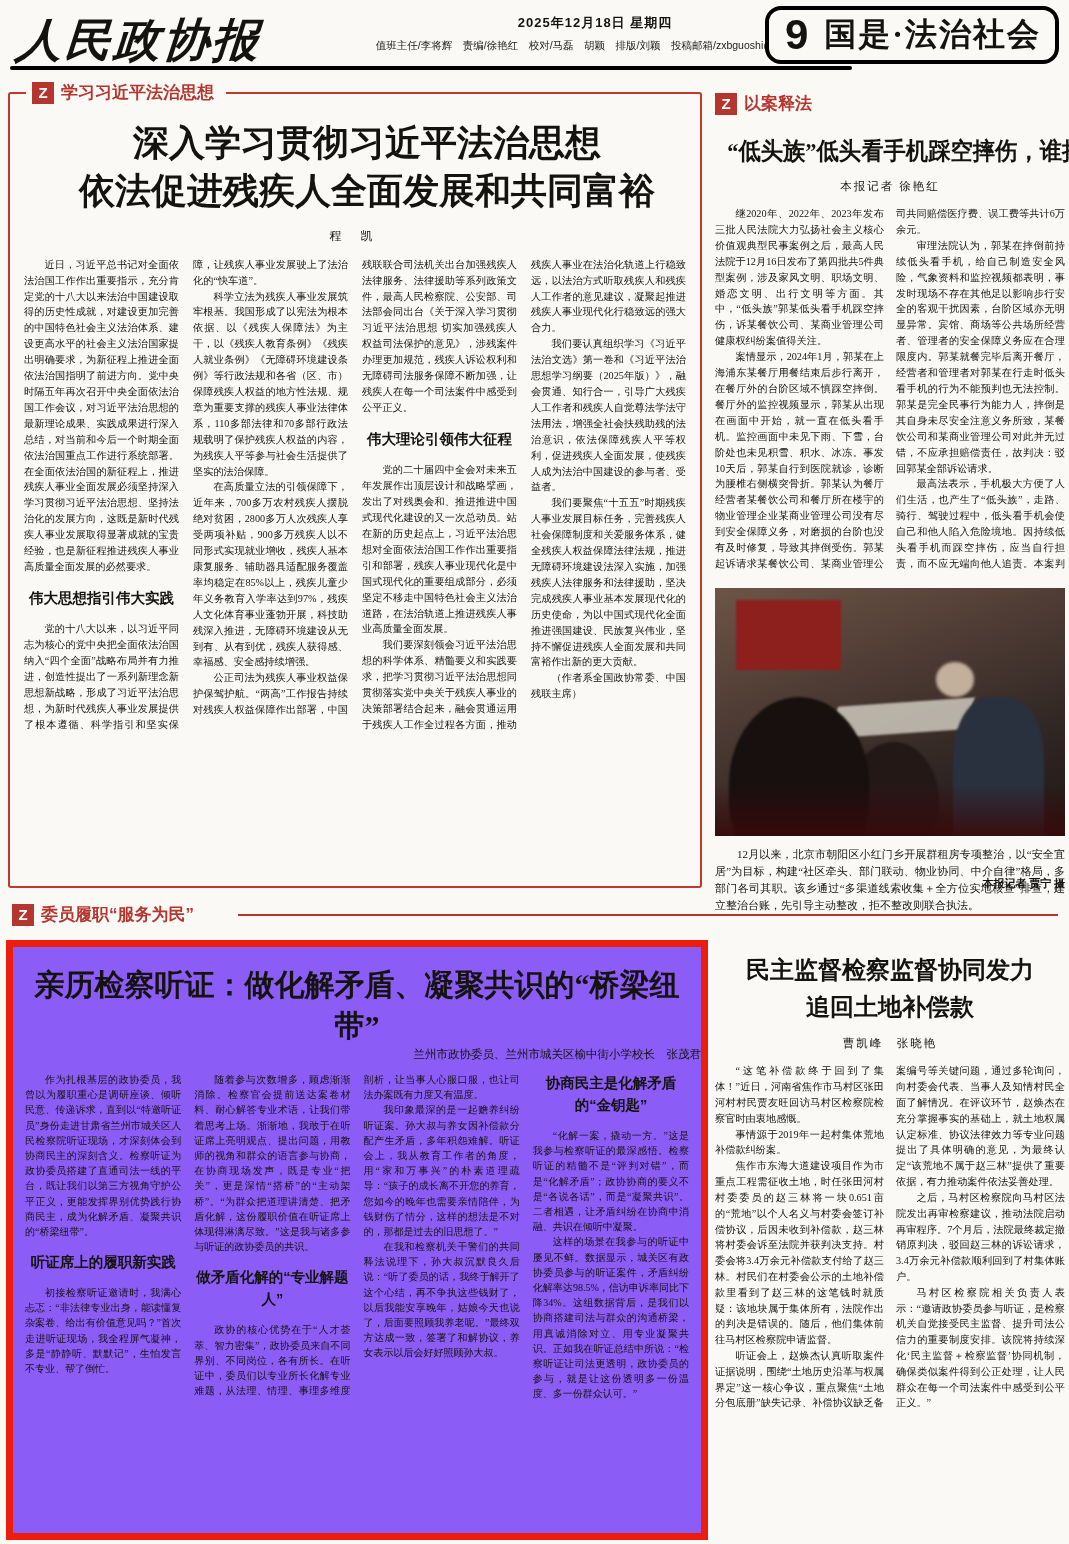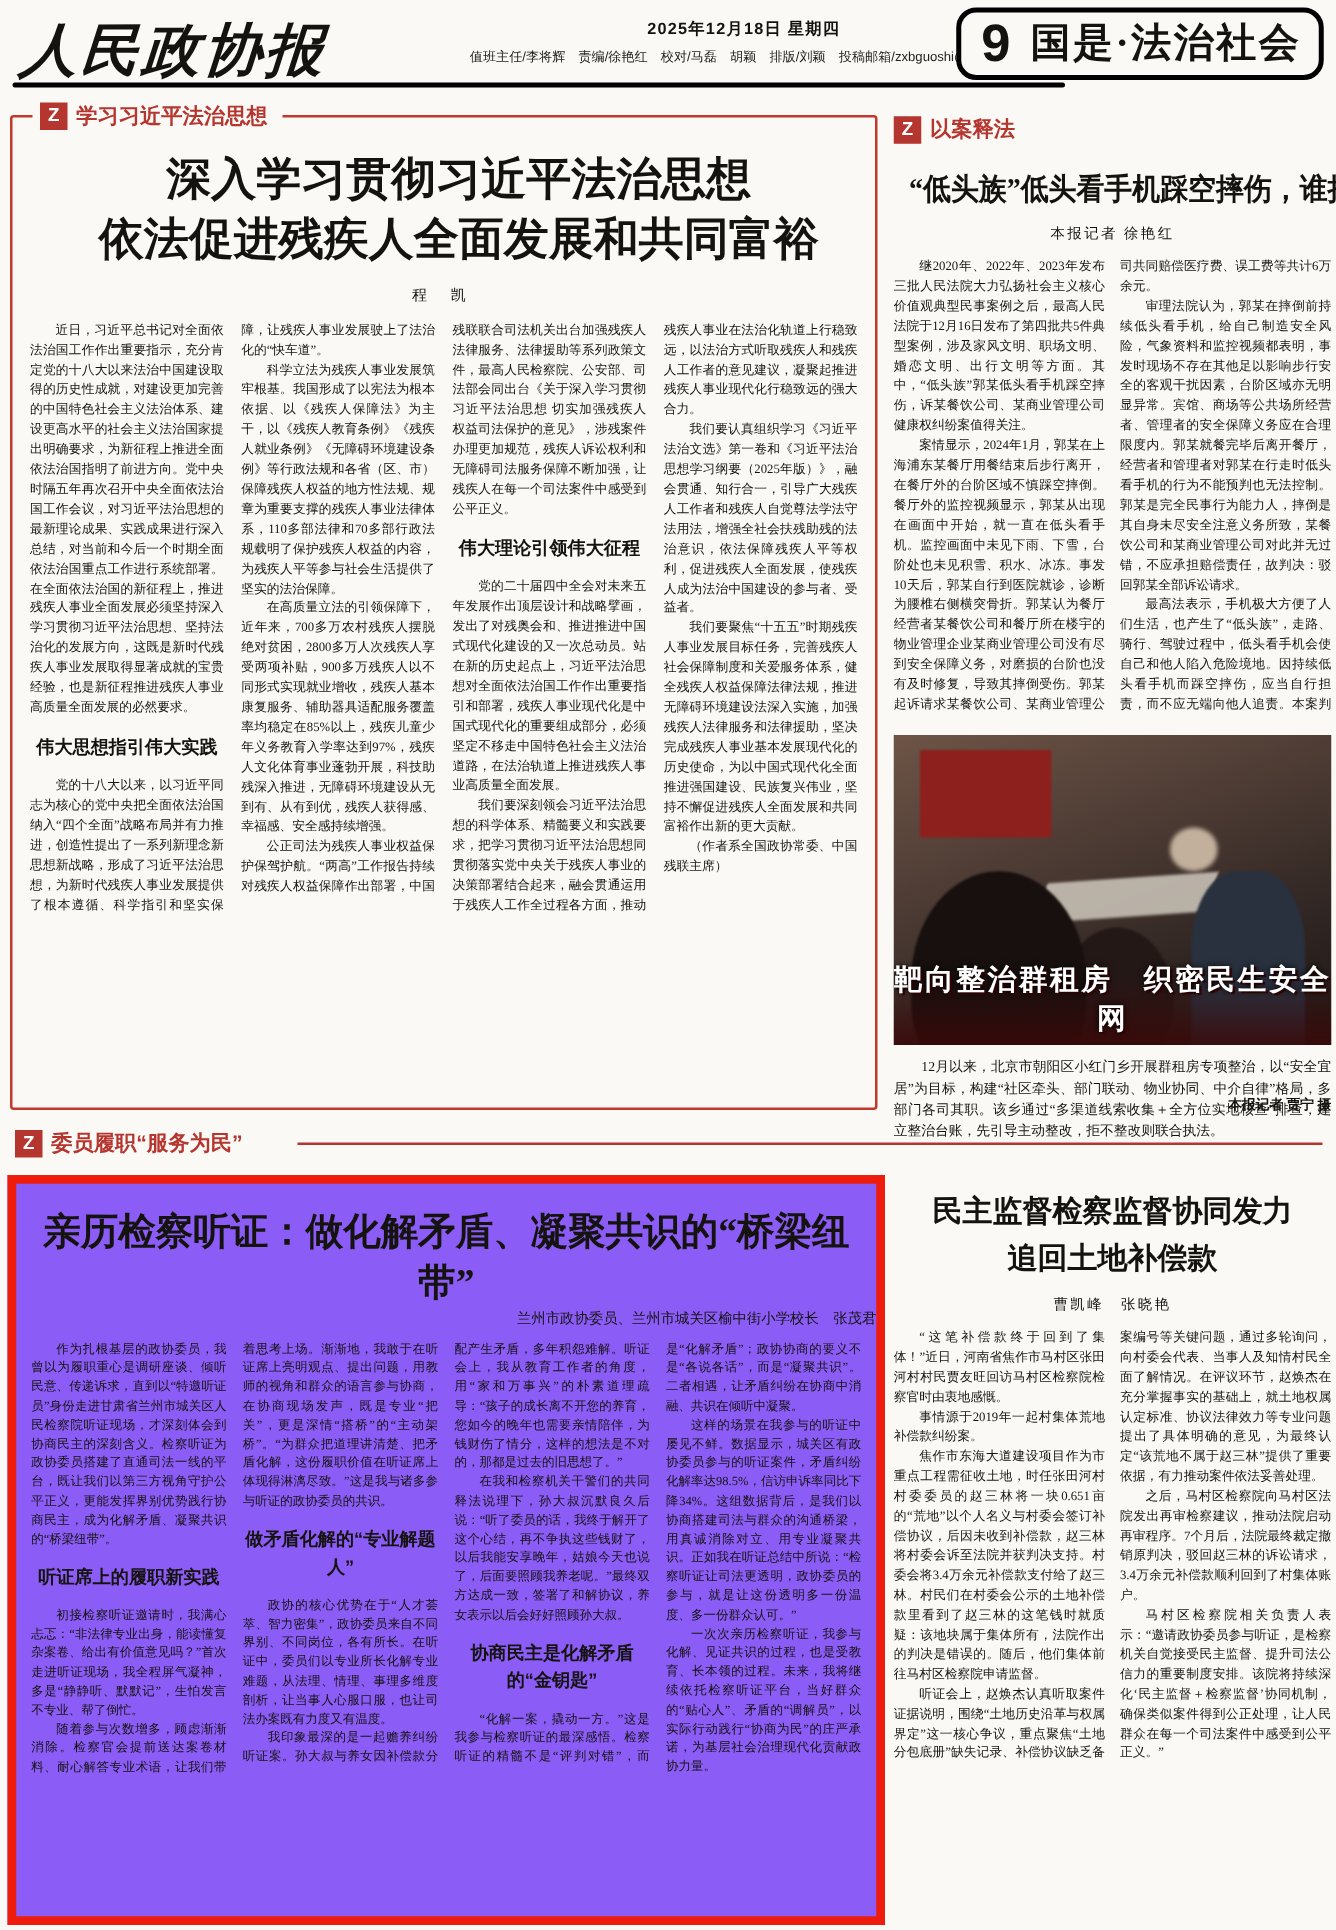--- a/index.html
+++ b/index.html
@@ -148,21 +148,20 @@
   </div>
 
   <div class="photo">
     <div class="ph-poster"></div>
     <div class="ph-paper"></div>
     <div class="ph-face"></div>
     <div class="ph-officer"></div>
     <div class="ph-head2"></div>
     <div class="ph-head1"></div>
     <div class="photo-strip"></div>
-    <div class="photo-title">靶向整治群租房　织密民生安全网</div>
   </div>
   <div class="photo-cap">
     <p>12月以来，北京市朝阳区小红门乡开展群租房专项整治，以“安全宜居”为目标，构建“社区牵头、部门联动、物业协同、中介自律”格局，多部门各司其职。该乡通过“多渠道线索收集＋全方位实地核查”排查，建立整治台账，先引导主动整改，拒不整改则联合执法。</p>
   </div>
   <div class="photo-credit" style="position:absolute;left:715px;top:893px;width:350px;">本报记者 贾宁 摄</div>
 
   <div class="kicker duty-kicker">
     <span class="z-badge">Z</span>
     <span>委员履职“服务为民”</span>
   </div>
@@ -176,21 +175,20 @@
       <div class="inline-sub">听证席上的履职新实践</div>
       <p>初接检察听证邀请时，我满心忐忑：“非法律专业出身，能读懂复杂案卷、给出有价值意见吗？”首次走进听证现场，我全程屏气凝神，多是“静静听、默默记”，生怕发言不专业、帮了倒忙。</p>
       <p>随着参与次数增多，顾虑渐渐消除。检察官会提前送达案卷材料、耐心解答专业术语，让我们带着思考上场。渐渐地，我敢于在听证席上亮明观点、提出问题，用教师的视角和群众的语言参与协商，在协商现场发声，既是专业“把关”，更是深情“搭桥”的“主动架桥”。“为群众把道理讲清楚、把矛盾化解，这份履职价值在听证席上体现得淋漓尽致。”这是我与诸多参与听证的政协委员的共识。</p>
       <div class="inline-sub">做矛盾化解的“专业解题人”</div>
       <p>政协的核心优势在于“人才荟萃、智力密集”，政协委员来自不同界别、不同岗位，各有所长。在听证中，委员们以专业所长化解专业难题，从法理、情理、事理多维度剖析，让当事人心服口服，也让司法办案既有力度又有温度。</p>
       <p>我印象最深的是一起赡养纠纷听证案。孙大叔与养女因补偿款分配产生矛盾，多年积怨难解。听证会上，我从教育工作者的角度，用“家和万事兴”的朴素道理疏导：“孩子的成长离不开您的养育，您如今的晚年也需要亲情陪伴，为钱财伤了情分，这样的想法是不对的，那都是过去的旧思想了。”</p>
       <p>在我和检察机关干警们的共同释法说理下，孙大叔沉默良久后说：“听了委员的话，我终于解开了这个心结，再不争执这些钱财了，以后我能安享晚年，姑娘今天也说了，后面要照顾我养老呢。”最终双方达成一致，签署了和解协议，养女表示以后会好好照顾孙大叔。</p>
       <div class="inline-sub">协商民主是化解矛盾的“金钥匙”</div>
       <p>“化解一案，撬动一方。”这是我参与检察听证的最深感悟。检察听证的精髓不是“评判对错”，而是“化解矛盾”；政协协商的要义不是“各说各话”，而是“凝聚共识”。二者相遇，让矛盾纠纷在协商中消融、共识在倾听中凝聚。</p>
       <p>这样的场景在我参与的听证中屡见不鲜。数据显示，城关区有政协委员参与的听证案件，矛盾纠纷化解率达98.5%，信访申诉率同比下降34%。这组数据背后，是我们以协商搭建司法与群众的沟通桥梁，用真诚消除对立、用专业凝聚共识。正如我在听证总结中所说：“检察听证让司法更透明，政协委员的参与，就是让这份透明多一份温度、多一份群众认可。”</p>
-      <p>一次次亲历检察听证，我参与化解、见证共识的过程，也是受教育、长本领的过程。未来，我将继续依托检察听证平台，当好群众的“贴心人”、矛盾的“调解员”，以实际行动践行“协商为民”的庄严承诺，为基层社会治理现代化贡献政协力量。</p>
     </div>
   </div>
 
   <div class="land-art">
     <div class="land-headline">
       <div>民主监督检察监督协同发力</div>
       <div>追回土地补偿款</div>
     </div>
     <div class="land-byline">曹凯峰　张晓艳</div>
     <div class="land-body">

